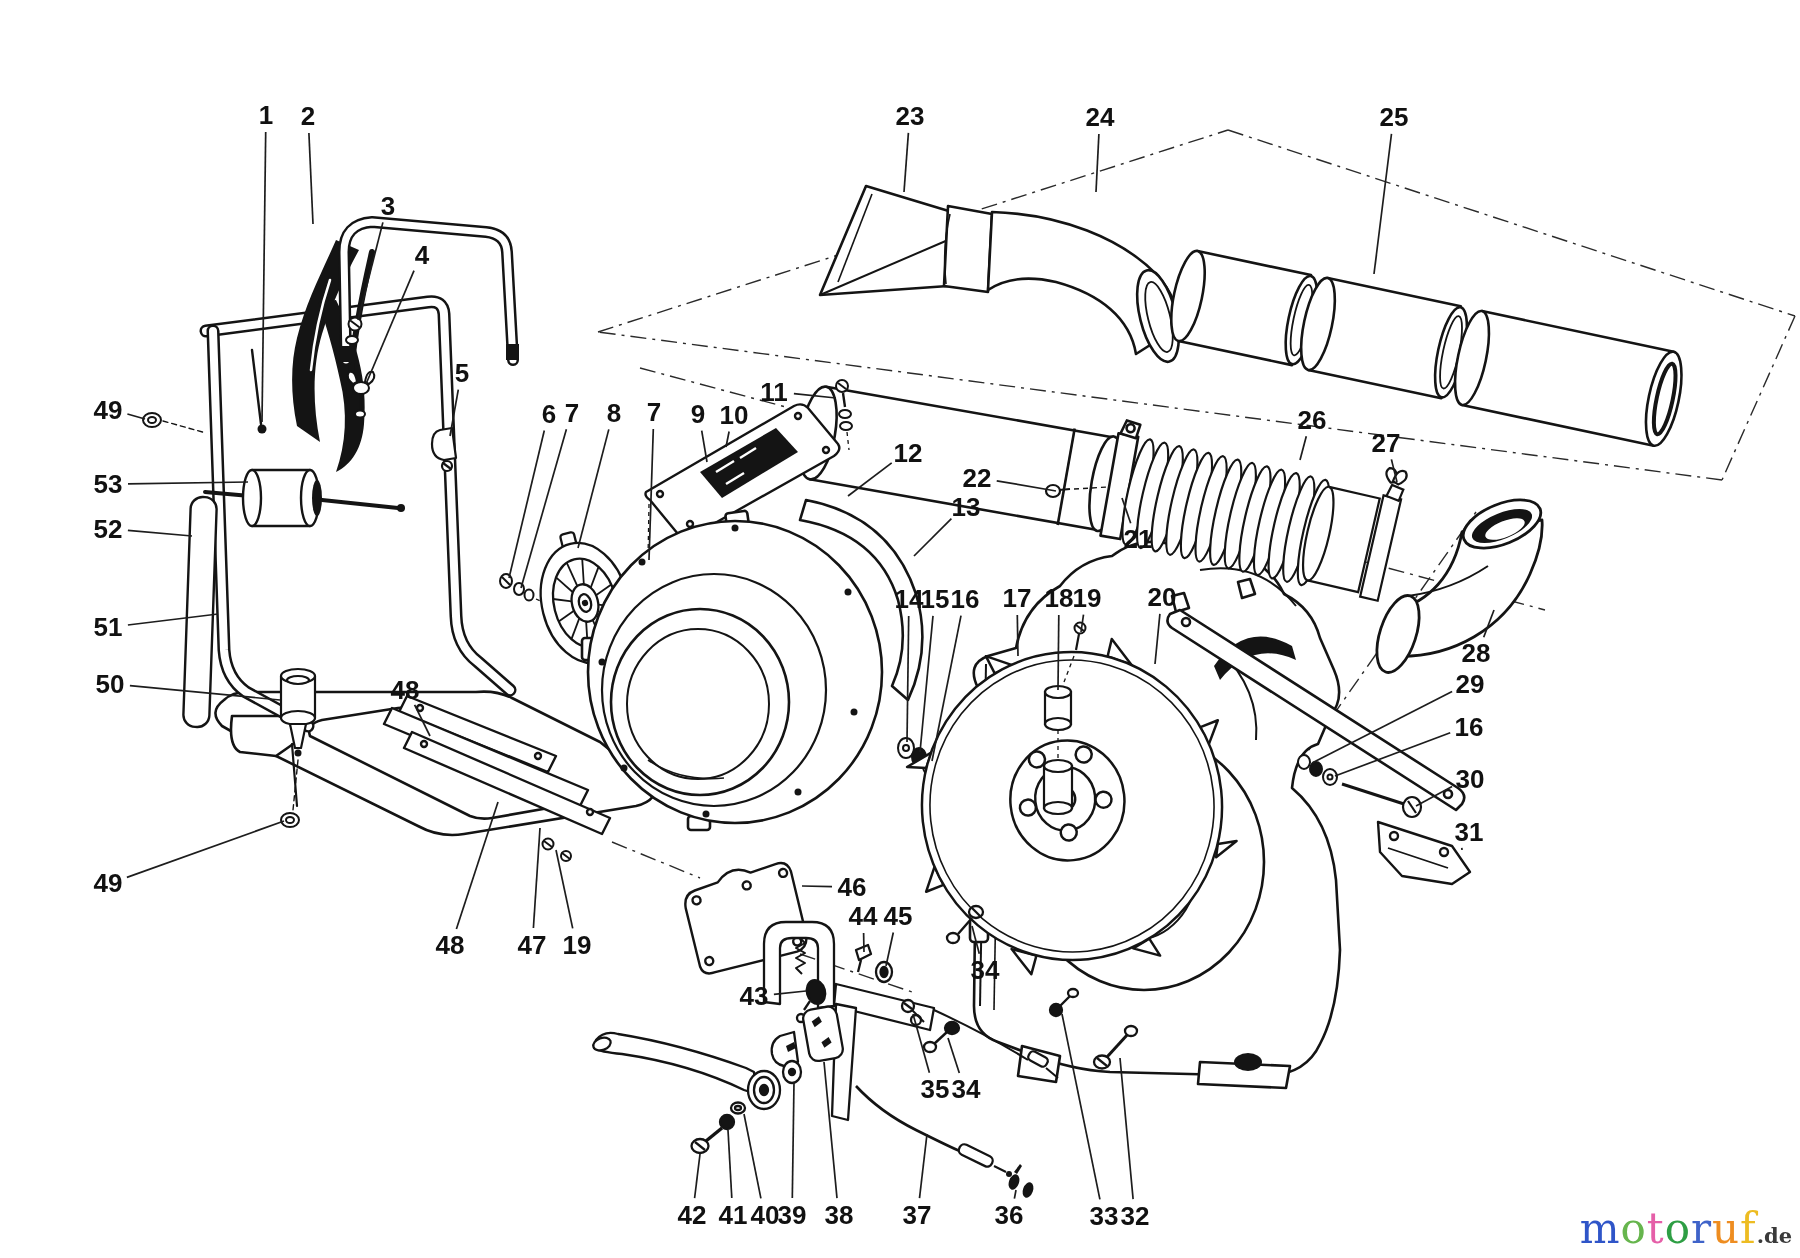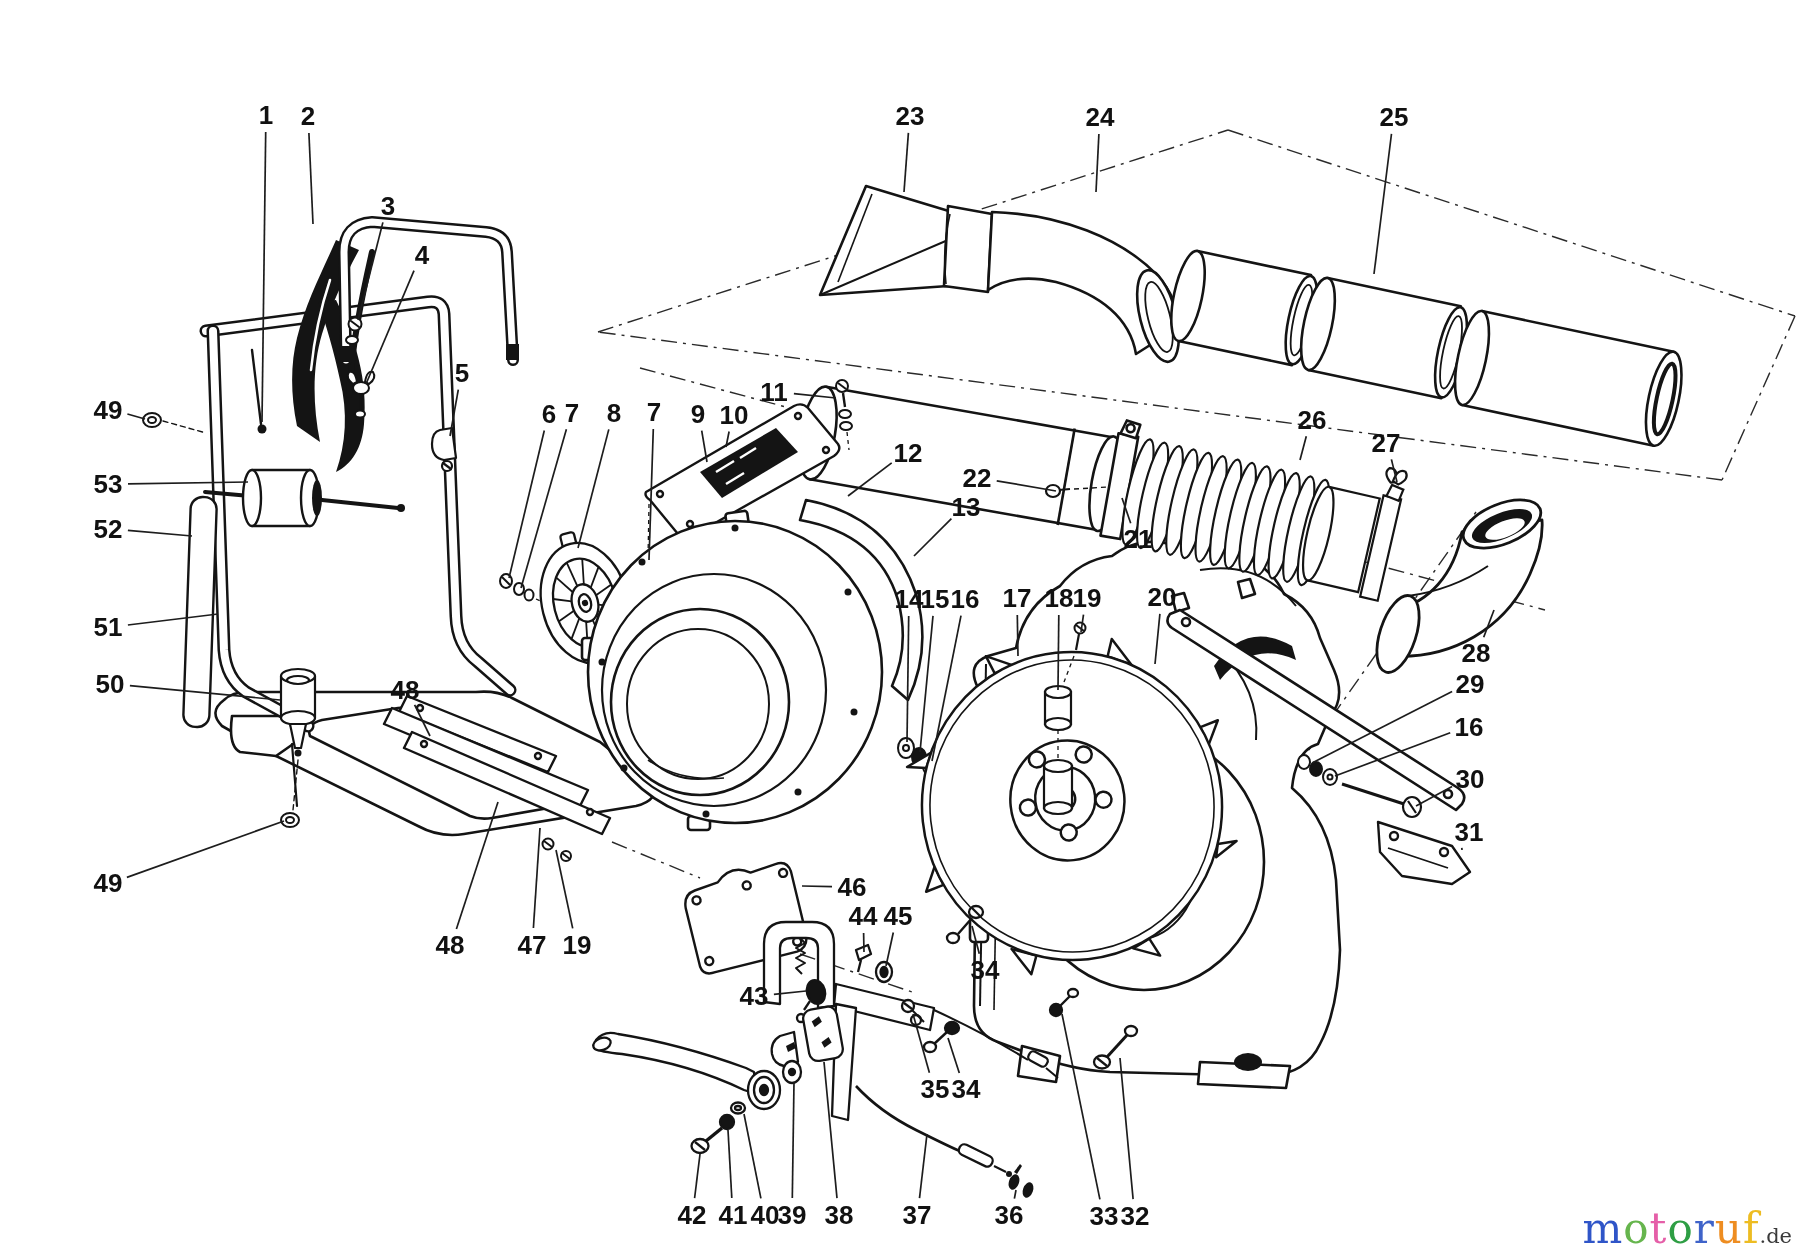--- a/index.html
+++ b/index.html
@@ -2,21 +2,21 @@
 <html><head>
 <meta charset="utf-8">
 <style>
   html,body{margin:0;padding:0;background:#ffffff;}
   #stage{position:relative;width:1800px;height:1258px;background:#ffffff;overflow:hidden;
          font-family:"Liberation Sans",sans-serif;}
   svg{position:absolute;left:0;top:0;}
   .callout-num{font:700 26px "Liberation Sans",sans-serif;fill:#111;}
   #logo{position:absolute;right:8px;bottom:8px;font-family:"DejaVu Serif",serif;
         font-size:42px;line-height:1;letter-spacing:1px;user-select:none;}
-  #logo .suffix{font-size:21px;letter-spacing:0;}
+  #logo .suffix{font-size:21px;letter-spacing:0;font-weight:bold;}
 </style>
 </head>
 <body>
 
 <div id="stage">
 <svg id="diagram" width="1800" height="1258" viewBox="0 0 1800 1258">
   <rect x="0" y="0" width="1800" height="1258" fill="#ffffff"></rect>
 
   <g stroke="#2a2a2a" stroke-width="1.4" stroke-dasharray="16 6 3 6" fill="none">
     <line x1="598" y1="332" x2="1228" y2="130"></line>

